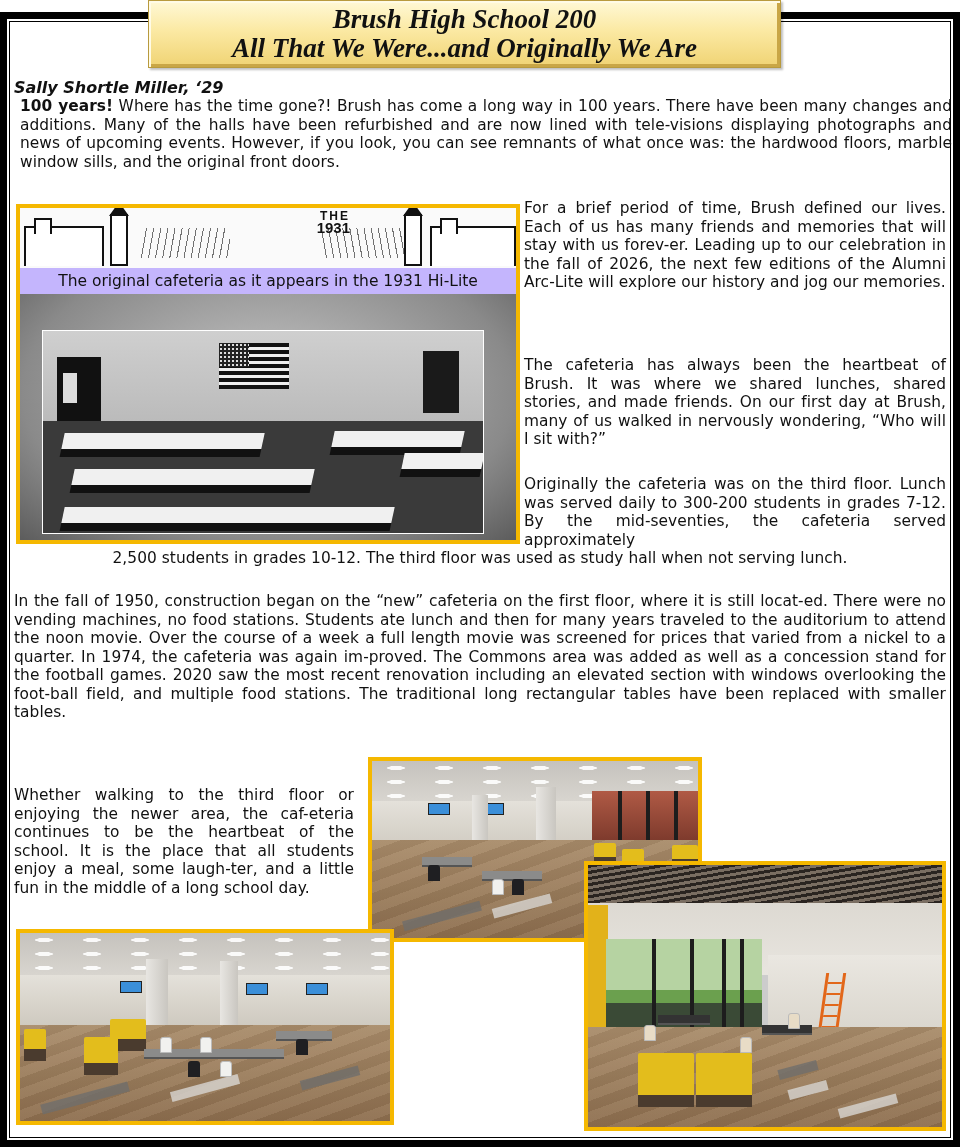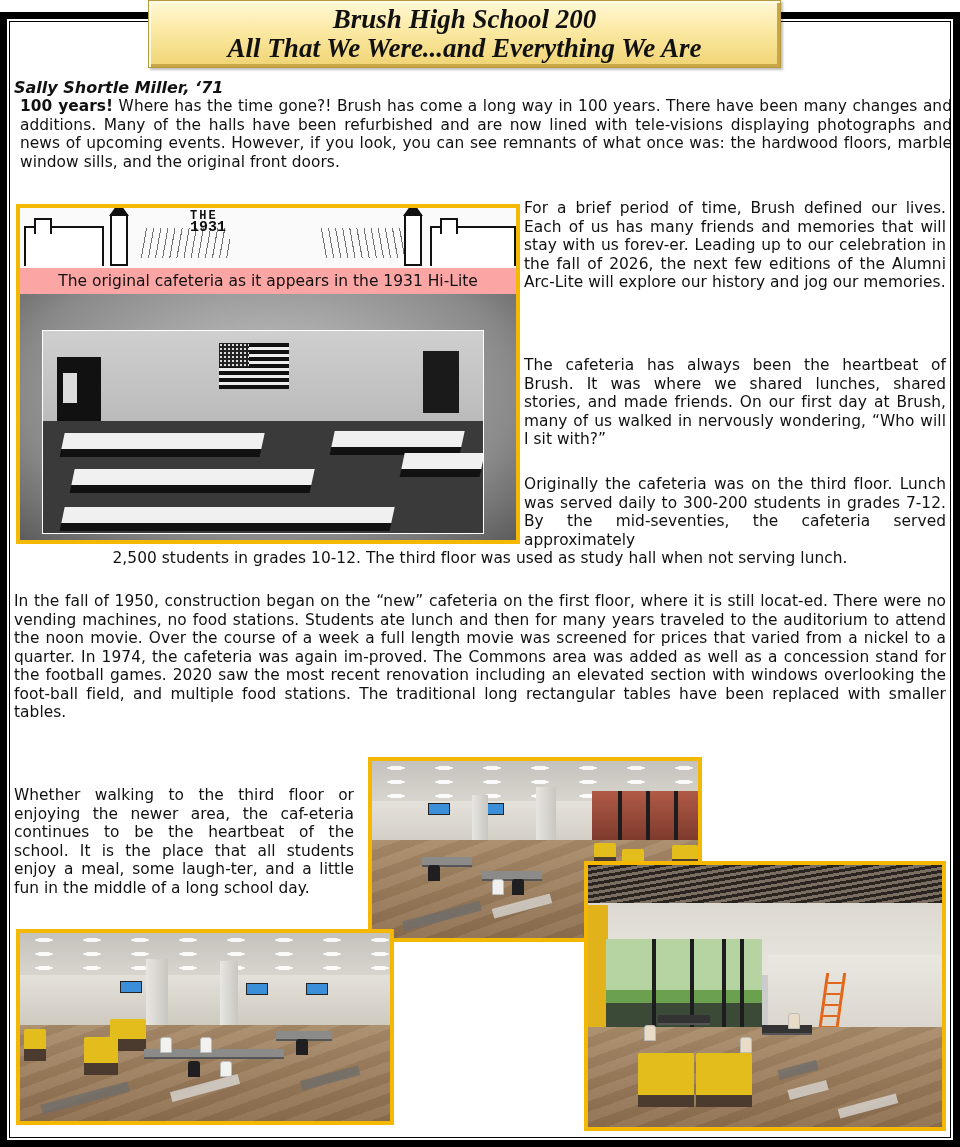--- a/index.html
+++ b/index.html
@@ -56,29 +56,29 @@
       background:
         repeating-linear-gradient(100deg, transparent 0 6px, rgba(0,0,0,0.55) 6px 7px) 120px 20px / 90px 30px no-repeat,
         repeating-linear-gradient(80deg, transparent 0 6px, rgba(0,0,0,0.55) 6px 7px) 300px 20px / 90px 30px no-repeat,
         #fafafa;
     }
     .castle { position: absolute; bottom: 4px; height: 40px; border: 2px solid #111; border-bottom: none; background: #fff; }
     .castle::before { content: ""; position: absolute; top: -10px; left: 8px; width: 14px; height: 14px; background: #fff; border: 2px solid #111; border-bottom: none; }
     .tower { position: absolute; bottom: 4px; width: 18px; height: 52px; border: 2px solid #111; background: #fff; }
     .tower::before { content: ""; position: absolute; top: -14px; left: -3px; border-left: 10px solid transparent; border-right: 10px solid transparent; border-bottom: 14px solid #111; }
     .hilite-logo {
-      position: absolute; left: 170px; top: 4px; width: 160px; text-align: left;
-      font-family: Liberation Mono, monospace; font-weight: bold; color: #111; line-height: 1;
+      position: absolute; left: 170px; top: 4px; width: 160px; text-align: right;
+      font-family: Liberation Sans, sans-serif; font-weight: bold; color: #111; line-height: 1;
     }
     .hilite-logo .the { font-size: 12px; letter-spacing: 2px; display: block; margin-top: -2px; }
     .hilite-logo .name { font-size: 30px; letter-spacing: 1px; display: block; }
     .hilite-logo .year { font-size: 15px; display: block; margin-top: -2px; }
     .caption {
       position: absolute; left: 0; top: 60px; width: 100%; height: 26px;
-      background: #fca5a5; font-size: 15.5px; line-height: 26px; text-align: center; color: #111;
+      background: #c4b5fd; font-size: 15.5px; line-height: 26px; text-align: center; color: #111;
       font-weight: 500;
     }
     .bw-photo {
       position: absolute; left: 0; top: 86px; width: 100%; height: 246px;
       background: radial-gradient(ellipse at 50% 40%, #c8c8c8 0%, #8a8a8a 70%, #5c5c5c 100%);
     }
     .bw-inner { position: absolute; left: 22px; top: 36px; width: 442px; height: 204px; background: #d8d8d8; border: 1px solid #fff; overflow: hidden; }
     .bw-wall { position: absolute; left: 0; top: 0; width: 100%; height: 90px; background: linear-gradient(#cfcfcf, #bbbbbb); }
     .bw-door-l { position: absolute; left: 14px; top: 26px; width: 44px; height: 112px; background: #111; }
     .bw-door-l::after { content:""; position:absolute; left:6px; top:16px; width:14px; height:30px; background:#ddd; }
@@ -118,24 +118,24 @@
       background: repeating-linear-gradient(180deg, transparent 0 9px, #e2671a 9px 11px); transform: skewX(-8deg); }
   </style>
 </head>
 <body>
 
 <div class="frame-outer"></div>
 <div class="frame-inner"></div>
 
 <div class="banner">
   <span class="line1">Brush High School 200</span>
-  <span class="line2">All That We Were...and Everything We Are</span>
-</div>
-
-<div class="byline">Sally Shortle Miller, ‘71</div>
+  <span class="line2">All That We Were...and Originally We Are</span>
+</div>
+
+<div class="byline">Sally Shortle Miller, ‘29</div>
 
 <p class="text intro"><b>100 years!</b><span> Where has the time gone?! Brush has come a long way in 100 years.  There have been many changes and additions.  Many of the halls have been refurbished and are now lined with tele-visions displaying photographs and news of upcoming events. However, if you look, you can see remnants of what once was: the hardwood floors, marble window sills, and the original front doors.</span></p>
 
 <div class="photo hilite-photo">
   <div class="hilite-header">
     <div class="castle" style="left:4px;width:80px;"></div>
     <div class="tower" style="left:90px;"></div>
     <div class="tower" style="left:384px;"></div>
     <div class="castle" style="left:410px;width:86px;"></div>
     <div class="hilite-logo">

